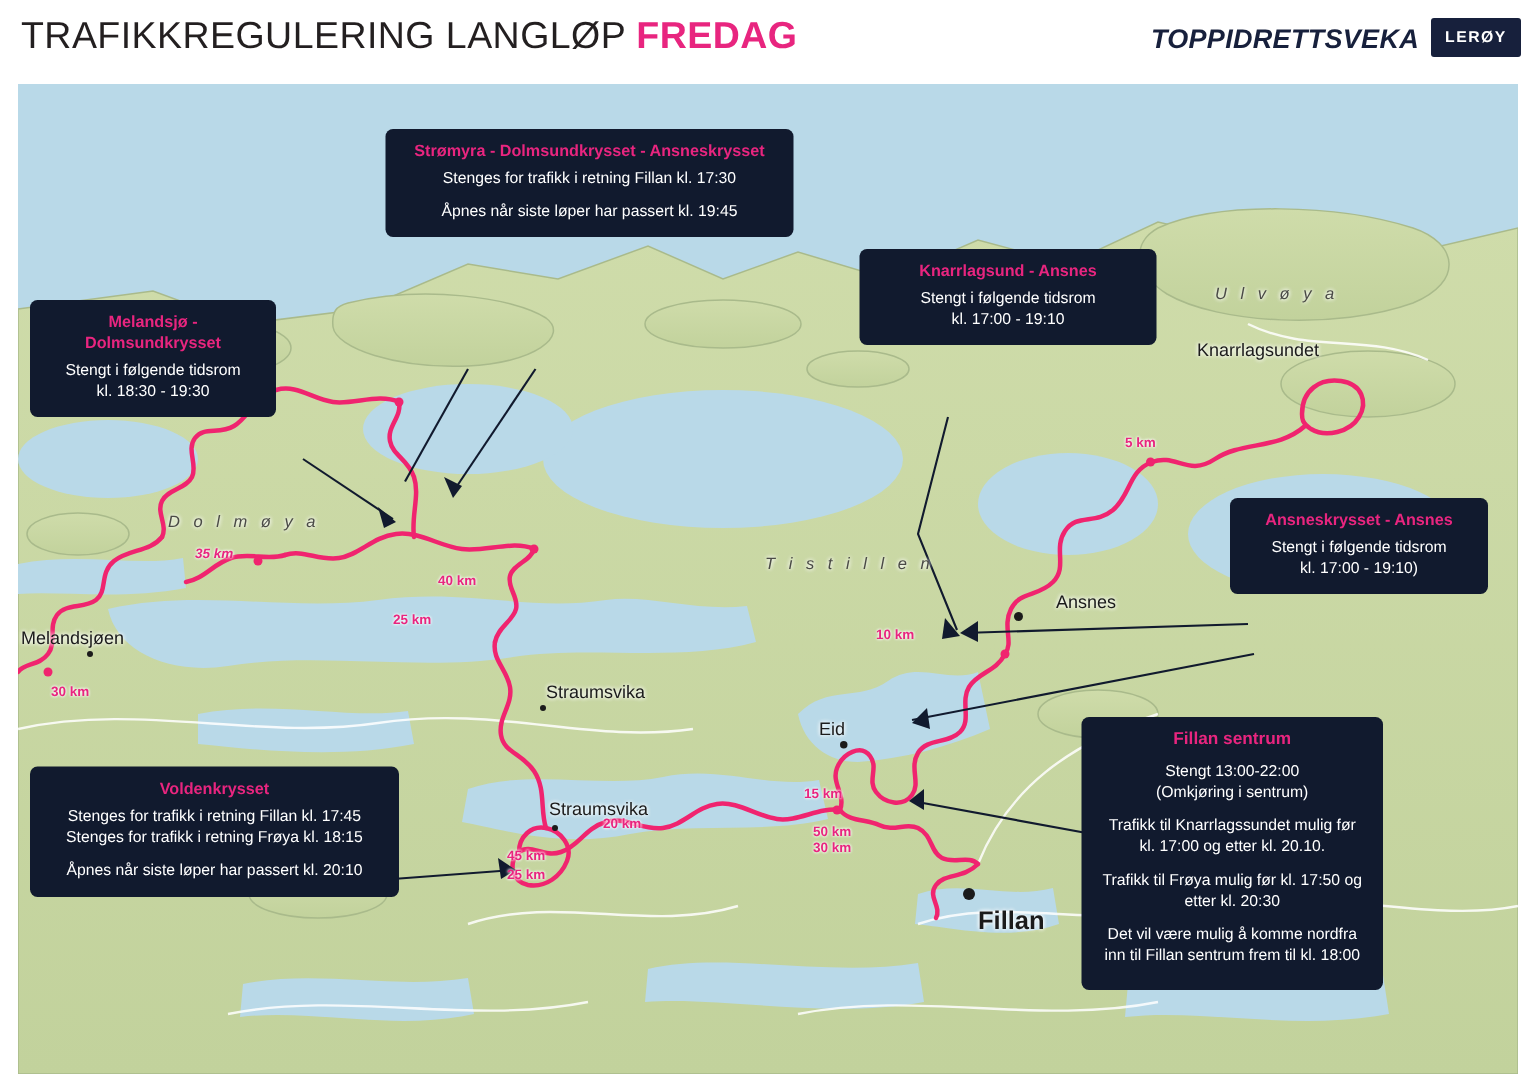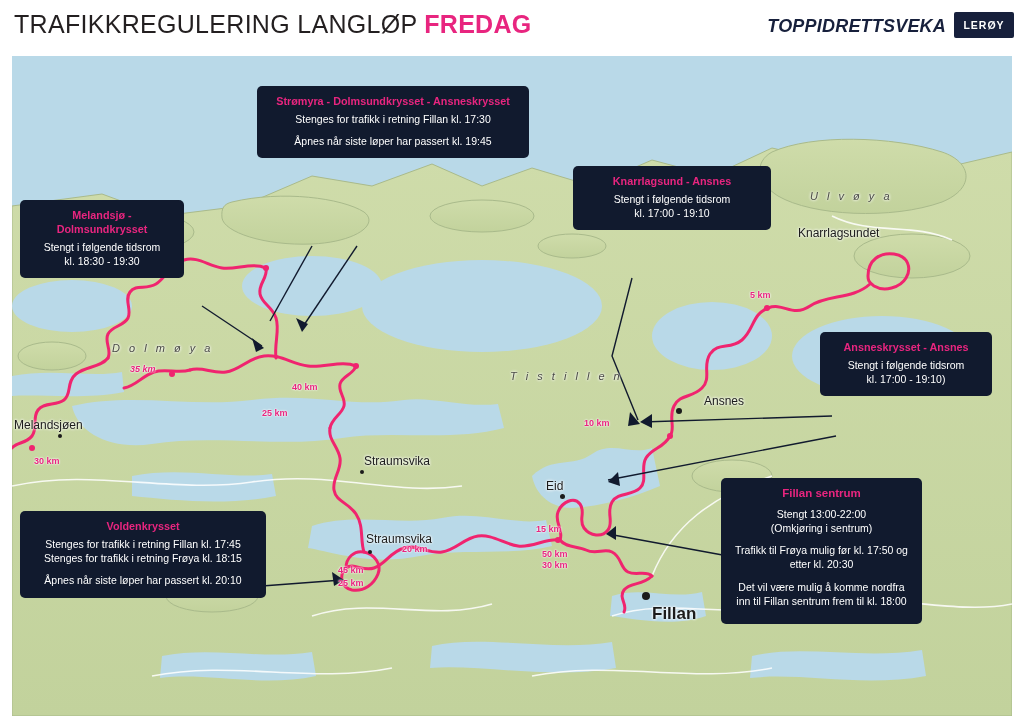--- a/index.html
+++ b/index.html
@@ -297,18 +297,19 @@
       <div class="bt">Voldenkrysset</div>
       <p>Stenges for trafikk i retning Fillan kl. 17:45</p>
       <p>Stenges for trafikk i retning Frøya kl. 18:15</p>
       <p class="gap">Åpnes når siste løper har passert kl. 20:10</p>
     </div>
 
     <div class="box" style="left:709px; top:422px; width:201px; padding-bottom:16px;">
       <div class="bt" style="font-size:11.5px; margin-bottom:6px;">Fillan sentrum</div>
       <p>Stengt 13:00-22:00</p>
       <p>(Omkjøring i sentrum)</p>
+      <p class="gap">Trafikk til Knarrlagssundet mulig før kl. 17:00 og etter kl. 20.10.</p>
       <p class="gap">Trafikk til Frøya mulig før kl. 17:50 og etter kl. 20:30</p>
       <p class="gap bold">Det vil være mulig å komme nordfra inn til Fillan sentrum frem til kl. 18:00</p>
     </div>
 
   </div>
 </div>
 
 </body></html>

